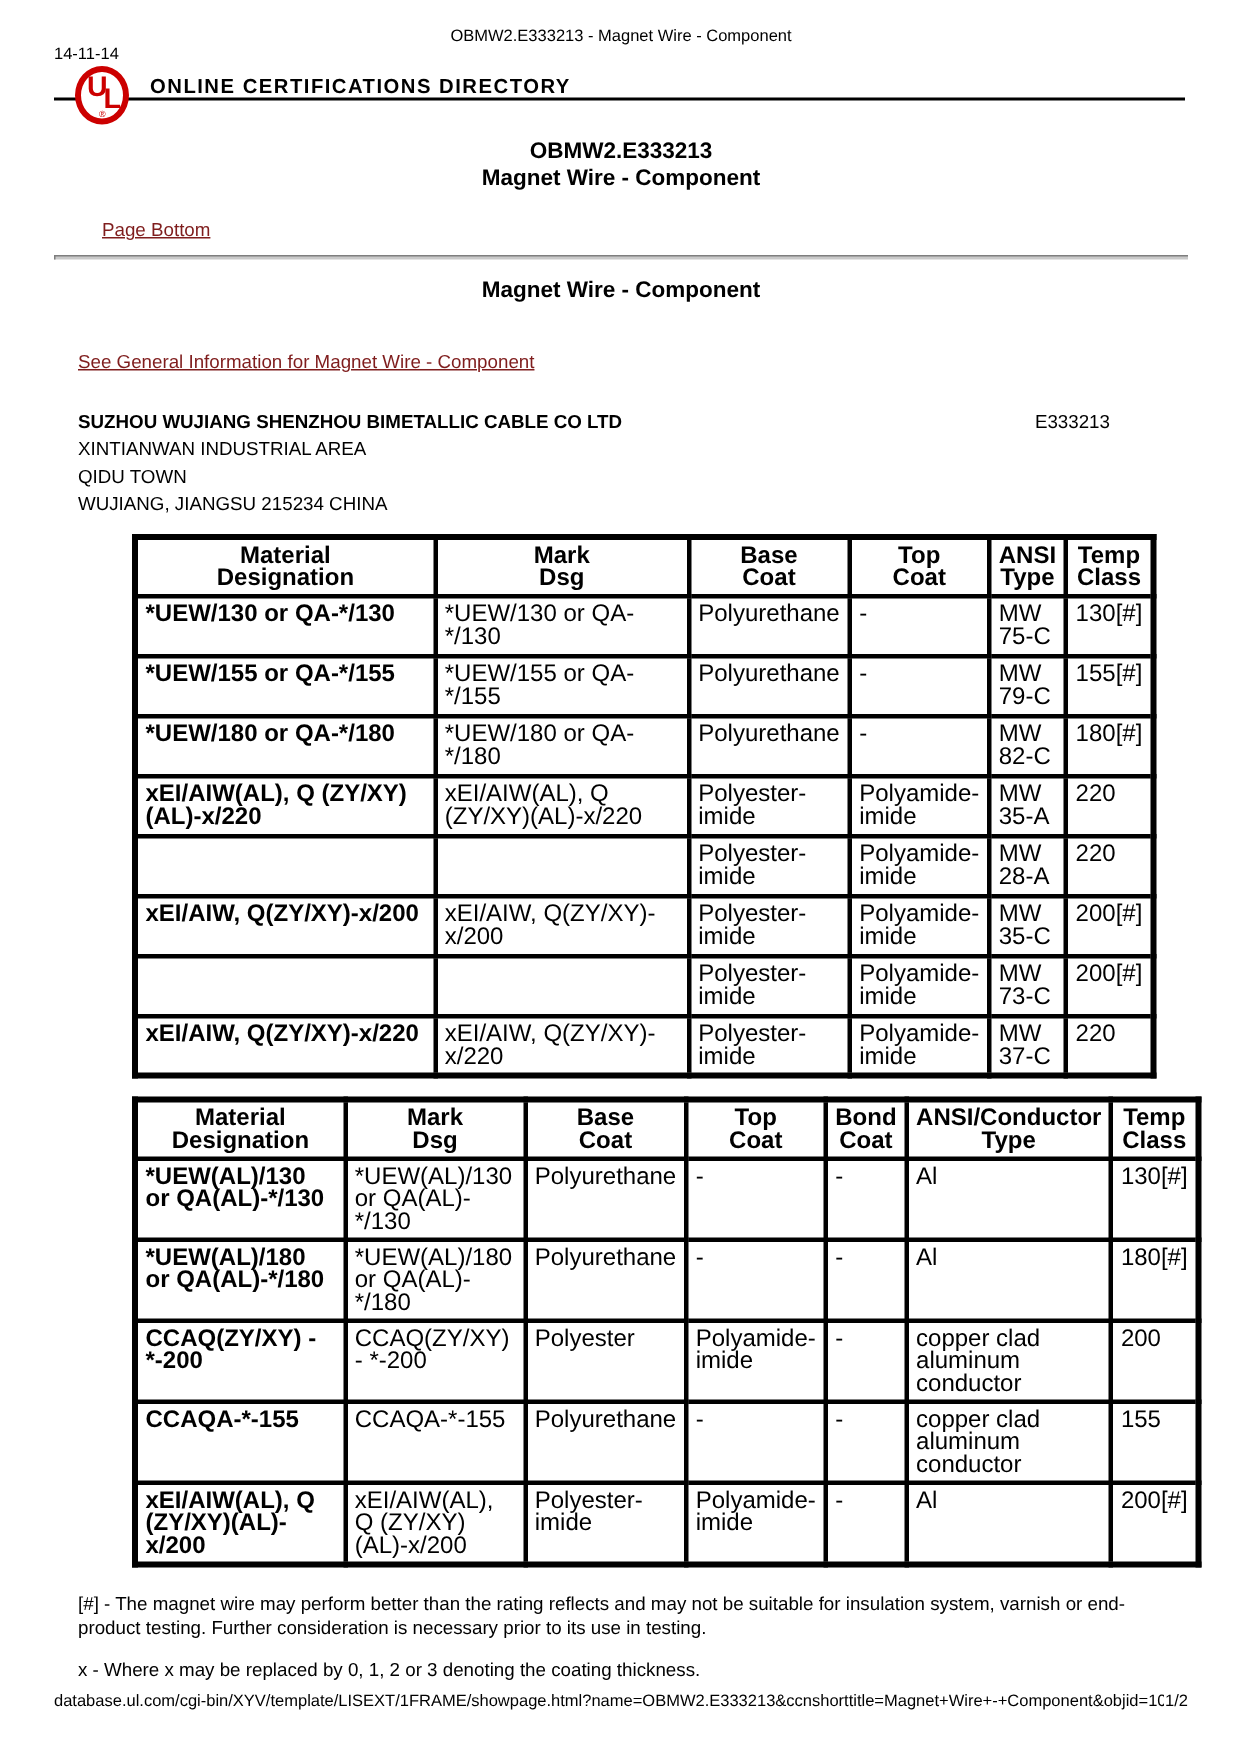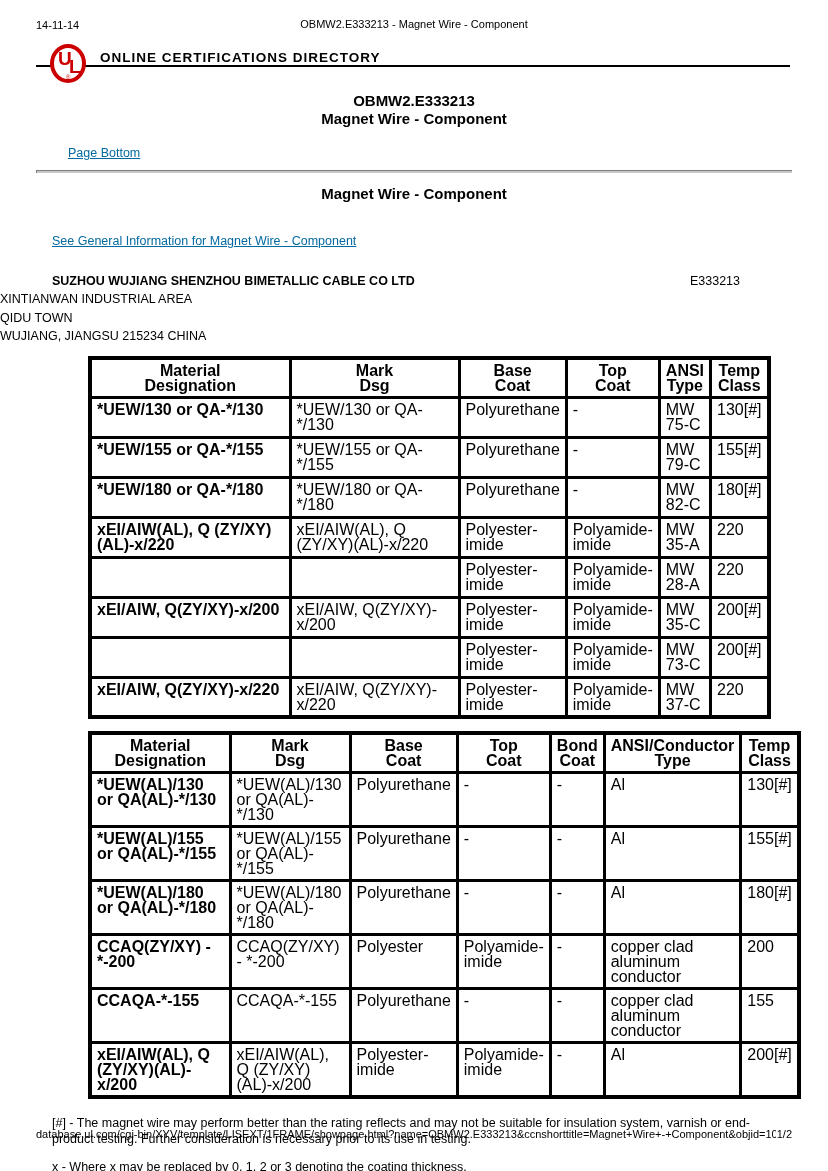--- a/index.html
+++ b/index.html
@@ -15,21 +15,21 @@
   }
 
   
   .print-header {
     position: relative;
     margin: 0 36px;
     height: 14px;
     font-size: 11px;
     text-align: center;
   }
-  .print-date { position: absolute; left: 0; top: 1px; }
+  .print-date { position: absolute; left: 0; top: 12px; }
 
   
   .brand-row { position: relative; margin: 12px 36px 0 36px; height: 48px; }
   .brand-line {
     position: absolute; left: 0; right: 2px; top: 21px;
     height: 2px; background: #000; z-index: 1;
   }
   .ul-logo {
     position: absolute; left: 14px; top: 0;
     width: 36px; height: 39px;
@@ -43,41 +43,41 @@
     position: absolute; left: 64px; top: 6px; z-index: 2;
     font-size: 13.5px; font-weight: bold; letter-spacing: 1px;
     background: transparent;
     text-align: center;
   }
 
   
   .doc-title { text-align: center; font-weight: bold; font-size: 15px; line-height: 18px; }
 
   .page-bottom { margin: 18px 0 0 68px; font-size: 12.5px; }
-  .page-bottom a, .general-link a { color: #0369a1; text-decoration: underline; cursor: pointer; }
+  .page-bottom a, .general-link a { color: #7f1d1d; text-decoration: underline; cursor: pointer; }
 
   .rule {
     margin: 10px 36px 0 36px;
     height: 3px;
     background: #c9c9c9;
     border-top: 1px solid #7e7e7e;
     border-left: 1px solid #7e7e7e;
   }
 
   .section-heading { margin-top: 12px; text-align: center; font-weight: bold; font-size: 15px; }
 
   .general-link { margin: 32px 12px 0 52px; font-size: 12.5px; }
 
   .company-row {
     margin: 24px 88px 0 52px;
     display: flex; justify-content: space-between;
     font-size: 12.5px; line-height: 18px;
   }
   .company-name { font-weight: bold; }
-  .addr { font-size: 12.5px; line-height: 18.5px; }
+  .addr { margin-left: 52px; font-size: 12.5px; line-height: 18.5px; }
 
   table.data {
     margin: 10px 0 0 88px;
     border-collapse: collapse;
     table-layout: fixed;
     border: 4px solid #000;
     font-size: 16px;
   }
   table.data th, table.data td { border: 3px solid #000; padding: 3px 5px; }
   table.data th {
@@ -269,29 +269,20 @@
         <tr>
           <td>*UEW(AL)/130 or QA(AL)-*/130</td>
           <td>*UEW(AL)/130 or QA(AL)-*/130</td>
           <td>Polyurethane</td>
           <td>-</td>
           <td>-</td>
           <td>Al</td>
           <td>130[#]</td>
         </tr>
         <tr>
-          <td>*UEW(AL)/155 or QA(AL)-*/155</td>
-          <td>*UEW(AL)/155 or QA(AL)-*/155</td>
-          <td>Polyurethane</td>
-          <td>-</td>
-          <td>-</td>
-          <td>Al</td>
-          <td>155[#]</td>
-        </tr>
-        <tr>
           <td>*UEW(AL)/180 or QA(AL)-*/180</td>
           <td>*UEW(AL)/180 or QA(AL)-*/180</td>
           <td>Polyurethane</td>
           <td>-</td>
           <td>-</td>
           <td>Al</td>
           <td>180[#]</td>
         </tr>
         <tr>
           <td>CCAQ(ZY/XY) - *-200</td>

